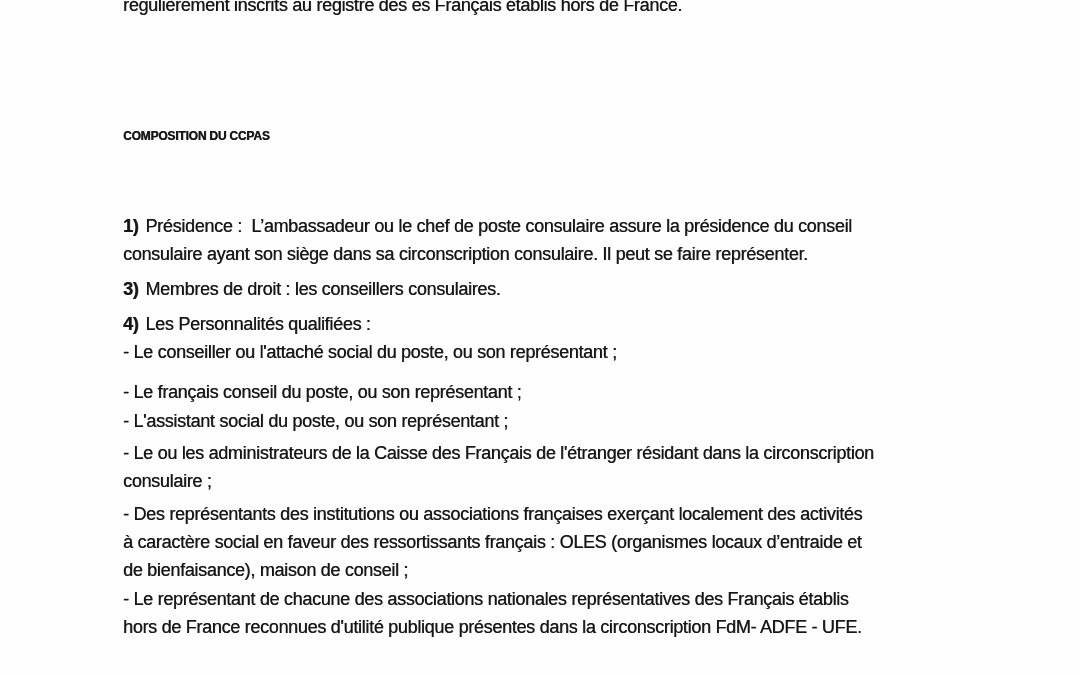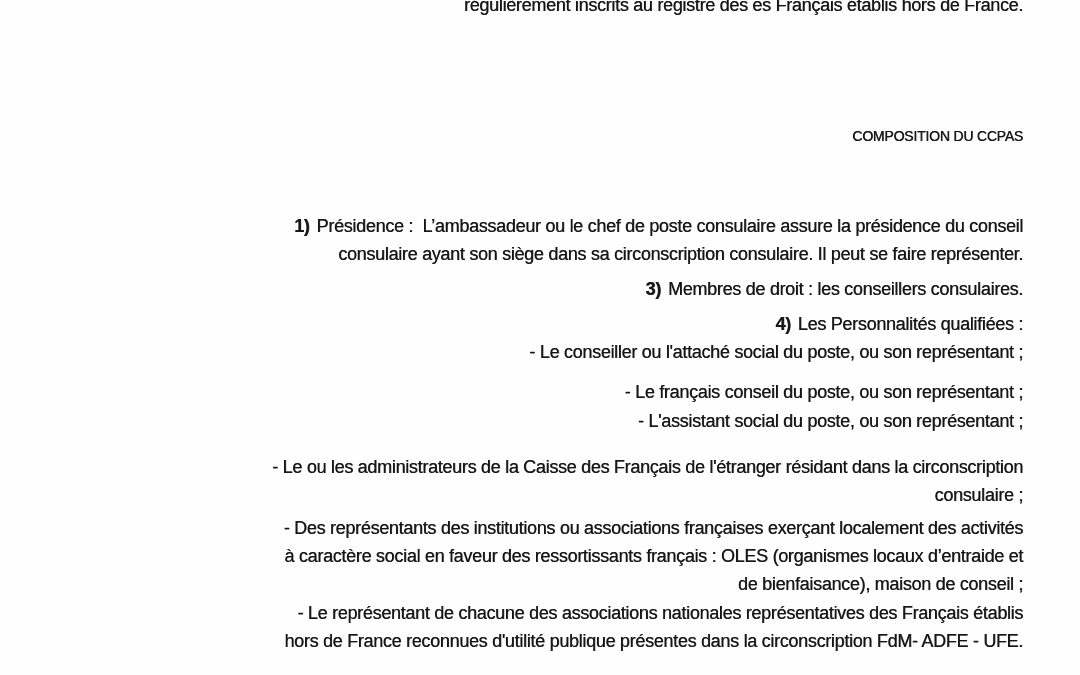--- a/index.html
+++ b/index.html
@@ -8,43 +8,42 @@
     background: #ffffff;
   }
   .page {
     position: relative;
     width: 1080px;
     height: 675px;
     overflow: hidden;
     background: #fefefe;
     font-family: "Liberation Sans", "DejaVu Sans", sans-serif;
     color: #161616;
-    text-align: right;
   }
   .text-column {
     position: absolute;
     left: 123px;
     top: -9px;
     width: 900px;
   }
   .para {
     margin: 0;
   }
   .line {
     white-space: pre;
     font-size: 18px;
     line-height: 28px;
     letter-spacing: -0.3px;
     
     text-shadow: 0.45px 0.3px 0 rgba(10,10,10,0.75);
   }
   .heading .line,
   .heading {
-    font-weight: 400;
-    font-size: 14px;
+    font-weight: 700;
+    font-size: 12px;
     line-height: 28px;
     white-space: pre;
     letter-spacing: -0.2px;
     text-shadow: 0.5px 0.35px 0 rgba(0,0,0,0.8);
   }
   .num {
     font-weight: 700;
     margin-right: 7px;
   }
 </style>
@@ -77,21 +76,21 @@
     </div>
 
     <div class="para" style="margin-bottom:12px">
       <div class="line">- Le conseiller ou l'attaché social du poste, ou son représentant ;</div>
     </div>
 
     <div class="para" style="margin-bottom:1px">
       <div class="line">- Le français conseil du poste, ou son représentant ;</div>
     </div>
 
-    <div class="para" style="margin-bottom:18px">
+    <div class="para" style="margin-bottom:4px">
       <div class="line">- L'assistant social du poste, ou son représentant ;</div>
     </div>
 
     <div class="para" style="margin-bottom:5px">
       <div class="line">- Le ou les administrateurs de la Caisse des Français de l'étranger résidant dans la circonscription</div>
       <div class="line">consulaire ;</div>
     </div>
 
     <div class="para" style="margin-bottom:1px">
       <div class="line">- Des représentants des institutions ou associations françaises exerçant localement des activités</div>

